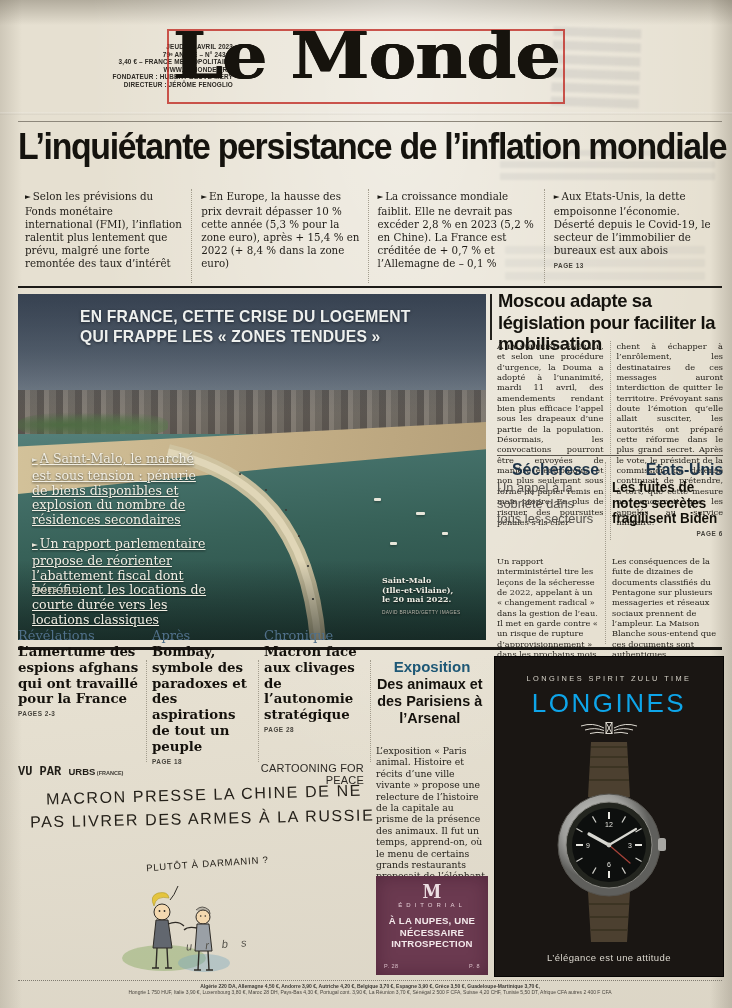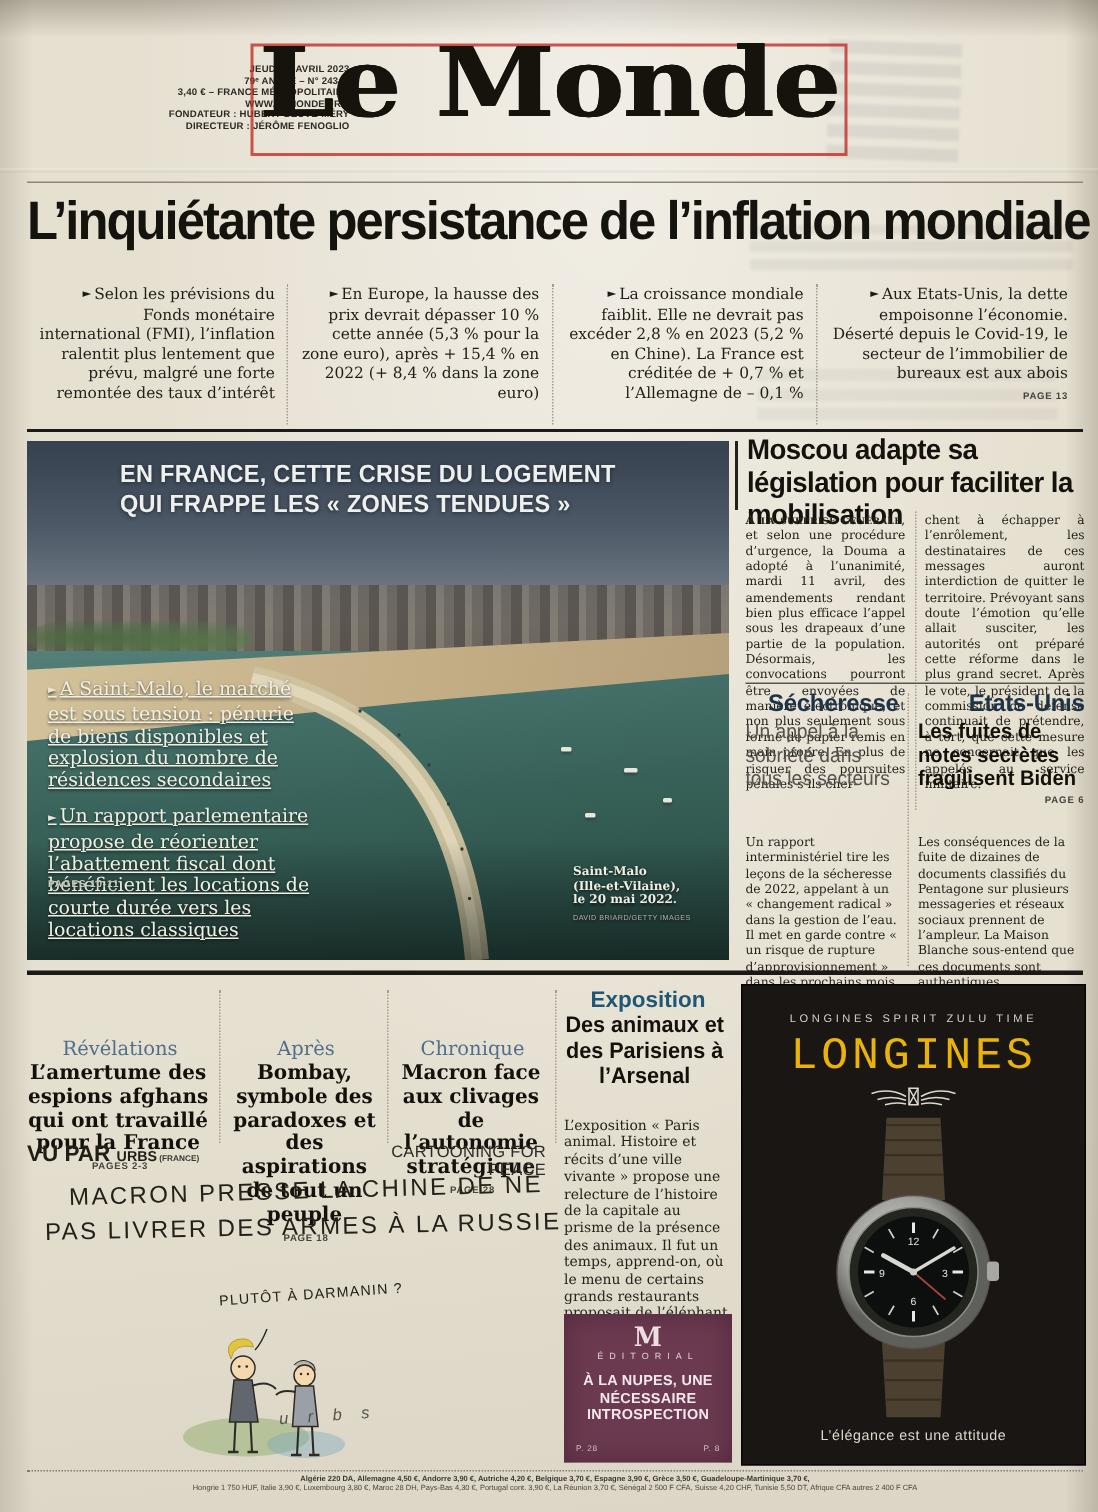--- a/index.html
+++ b/index.html
@@ -35,21 +35,21 @@
     text-shadow:.6px 0 0 #16130d, 0 .4px 0 #16130d;}
 
   .rule-thin{height:1px;background:#8d877b;}
   .rule-dark{background:#1d1b17;}
 
   
   .headline{left:18px;top:126px;width:712px;white-space:nowrap;
     font-family:"Liberation Sans",sans-serif;font-weight:bold;font-size:36px;
     letter-spacing:-1.4px;color:#15130e;transform:scaleX(.94);transform-origin:left center;}
   .teasers{left:16px;top:189px;width:704px;height:94px;display:flex;}
-  .teaser{flex:1 1 0;padding:1px 8px 0 9px;font-size:10.3px;line-height:12.9px;color:#201d18;text-align:right;}
+  .teaser{flex:1 1 0;padding:1px 8px 0 9px;font-size:10.3px;line-height:12.9px;color:#201d18;}
   .teaser + .teaser{border-left:1px dotted #a39d8e;}
   .bullet{font-size:7.5px;position:relative;top:-1px;margin-right:2px;color:#1c1a15;}
   .pagetag{display:block;margin-top:3px;font-family:"Liberation Sans",sans-serif;
     font-weight:bold;font-size:6.4px;letter-spacing:.5px;color:#46433c;}
 
   
   .photo{left:18px;top:294px;width:468px;height:346px;overflow:hidden;background:#3f6a62;}
   .ph-sky{position:absolute;left:0;top:0;right:0;height:128px;
     background:linear-gradient(180deg,#4e5a68 0%,#5f6b78 45%,#75808b 80%,#8b9299 100%);}
   .ph-city{position:absolute;left:0;top:96px;right:0;height:52px;
@@ -109,21 +109,21 @@
     font-size:13.5px;line-height:15.5px;color:#54524e;transform:scaleX(.95);transform-origin:left;}
   .us-sub{margin-top:2px;font-family:"Liberation Sans",sans-serif;font-weight:bold;
     font-size:14px;line-height:15.5px;color:#121009;transform:scaleX(.96);transform-origin:left;}
   .sec-body{position:absolute;top:95px;left:0;right:0;font-size:8.2px;line-height:10.35px;
     text-align:left;color:#26231d;}
   .sec-body .page-right{text-align:left;}
 
   .big-rule{left:18px;top:647px;width:704px;height:2.5px;background:#1b1915;}
 
   
-  .bcol{top:692px;text-align:center;}
+  .bcol{top:628px;}
   .bc1{left:18px;width:124px;}
   .bc2{left:152px;width:104px;}
   .bc3{left:264px;width:102px;}
   .bdiv{top:660px;width:0;height:102px;border-left:1px dotted #a39d8e;}
   .bd1{left:146px;}.bd2{left:258px;}.bd3{left:370px;}
   .b-label{font-size:13px;line-height:15px;color:#50708a;}
   .b-title{margin-top:1px;font-weight:bold;font-size:13.6px;line-height:15.8px;color:#14110c;
     transform:scaleX(.98);transform-origin:left;}
 
   .expo{left:376px;top:658px;width:112px;text-align:center;}
@@ -140,40 +140,40 @@
   .edito .elabel{margin-top:2px;font-family:"Liberation Sans",sans-serif;font-size:6px;
     letter-spacing:4px;color:#e3ccd3;}
   .edito .etitle{margin-top:7px;padding:0 6px;font-family:"Liberation Sans",sans-serif;
     font-weight:bold;font-size:9.6px;line-height:11.6px;letter-spacing:.2px;color:#f3e8ea;}
   .edito .epages{position:absolute;left:8px;right:8px;bottom:6px;display:flex;
     justify-content:space-between;font-family:"Liberation Sans",sans-serif;font-size:5.5px;
     color:#d9bfc8;letter-spacing:.5px;}
 
   
   .cart-byline{left:18px;top:761px;font-family:"Liberation Sans",sans-serif;color:#211e18;}
-  .cart-byline .p1{font-weight:bold;font-size:15px;}
+  .cart-byline .p1{font-weight:bold;font-size:12px;font-family:Liberation Mono, monospace;}
   .cart-byline .p2{font-weight:bold;font-size:9.5px;}
   .cart-byline .p3{font-weight:bold;font-size:5.5px;color:#3c3933;}
   .cart-org{left:254px;top:762px;width:110px;text-align:right;
     font-family:"Liberation Sans",sans-serif;font-size:11px;color:#2d2a25;letter-spacing:.2px;}
   .hand{font-family:cursive, sans-serif;color:#25211a;}
   .hl1{left:46px;top:786px;font-size:16px;letter-spacing:1.6px;transform:rotate(-1.6deg);}
   .hl2{left:30px;top:810px;font-size:16px;letter-spacing:1.6px;transform:rotate(-1.2deg);}
   .hl3{left:146px;top:858px;font-size:9.5px;letter-spacing:.8px;transform:rotate(-4deg);}
   .cart-svg{left:116px;top:872px;}
   .signature{left:186px;top:938px;font-style:italic;font-size:11px;letter-spacing:13px;
     color:#55524b;transform:rotate(-4deg);font-family:cursive, sans-serif;}
 
   
   .ad{left:494px;top:656px;width:228px;height:319px;background:#1a1613;border:1px solid #060504;
     text-align:center;color:#e9e6df;overflow:hidden;}
   .ad-product{margin-top:17px;font-family:"Liberation Sans",sans-serif;font-size:7.4px;
     letter-spacing:2.4px;color:#d7d3c9;}
-  .ad-brand{margin-top:5px;font-family:Liberation Mono, monospace;font-size:30px;letter-spacing:2.5px;
-    color:#eab308;}
+  .ad-brand{margin-top:5px;font-family:Liberation Sans, sans-serif;font-size:26px;letter-spacing:2.5px;
+    color:#0ea5e9;}
   .ad-tag{position:absolute;left:0;right:0;bottom:13px;font-family:"Liberation Sans",sans-serif;
     font-size:9.5px;letter-spacing:.4px;color:#dcd8cf;}
 
   
   .foot-rule{left:18px;top:980px;width:704px;border-top:1px dotted #807b70;height:0;}
   .foot{left:18px;width:704px;text-align:center;font-family:"Liberation Sans",sans-serif;
     font-size:5px;line-height:6px;color:#3b3833;font-weight:bold;}
   .f1{top:983px;}
   .f2{top:989px;font-weight:normal;color:#4a463f;}
 </style>

